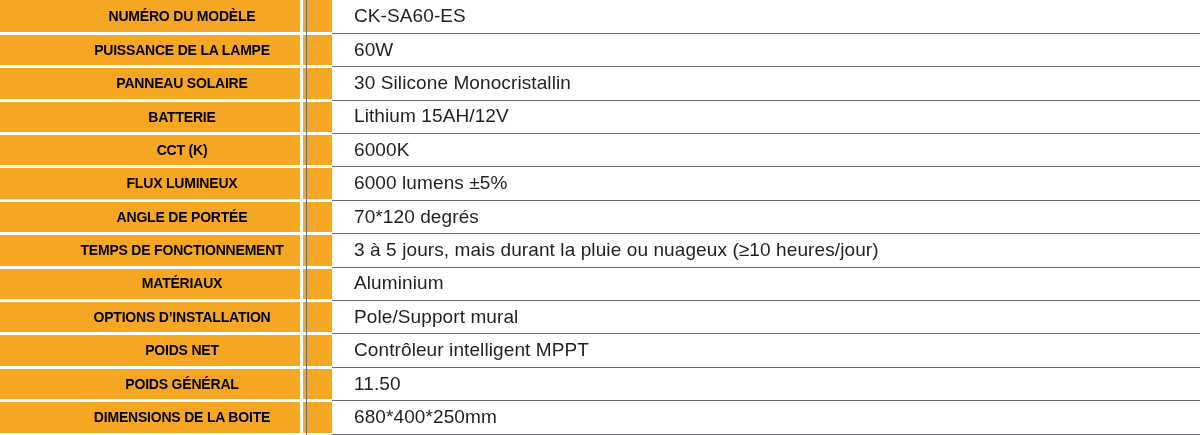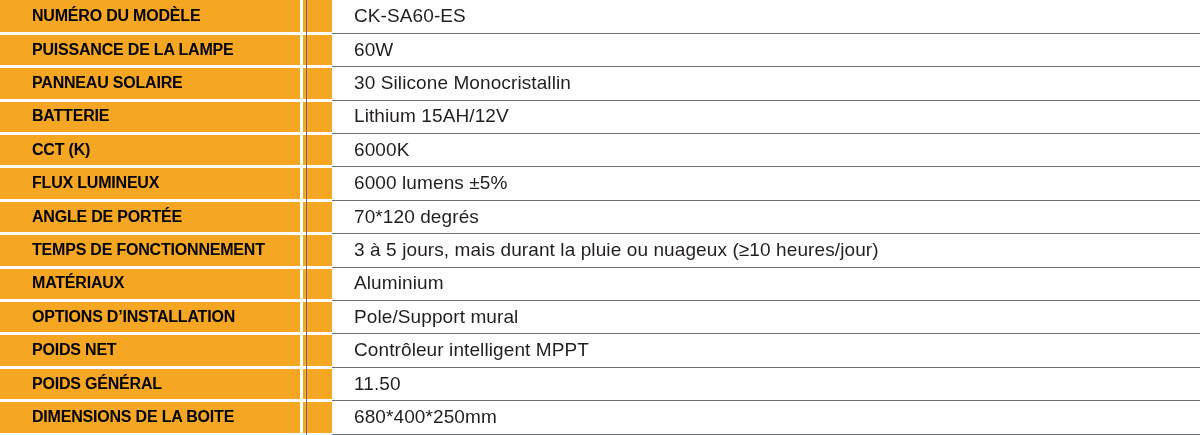--- a/index.html
+++ b/index.html
@@ -30,29 +30,30 @@
   table.spec-table tr {
     height: 33.4px;
   }
 
   td.label-cell {
     width: 300px;
     background: #F5A623;
     color: #000000;
     font-family: "Liberation Sans", sans-serif;
     font-weight: bold;
-    font-size: 16px;
+    font-size: 14px;
     letter-spacing: -0.2px;
     padding: 0 0 0 32px;
     vertical-align: middle;
     border-bottom: 3px solid #ffffff;
     border-right: 0;
     text-transform: uppercase;
     white-space: nowrap;
     line-height: 1.05;
+    text-align: center;
   }
 
   td.value-cell {
     width: 900px;
     background: #ffffff;
     color: #231f20;
     font-family: "Liberation Sans", sans-serif;
     font-weight: normal;
     font-size: 19px;
     padding: 0 10px 0 22px;

